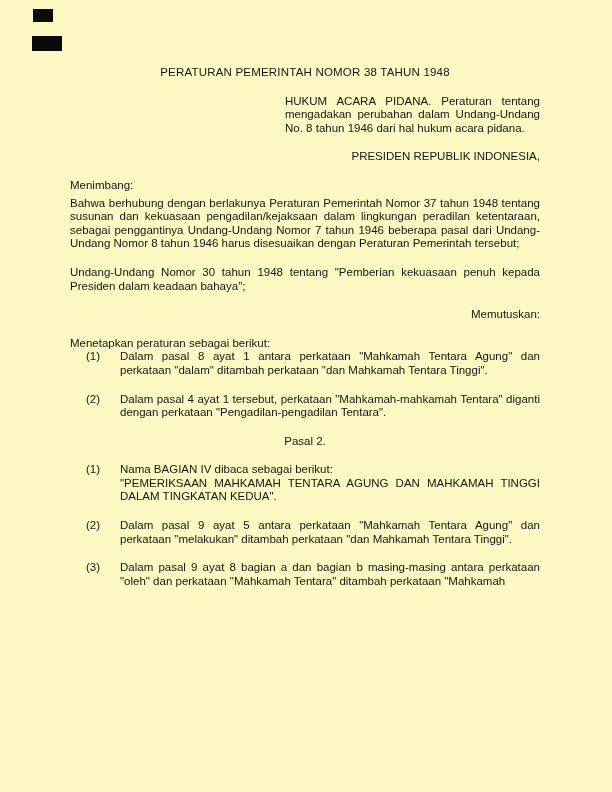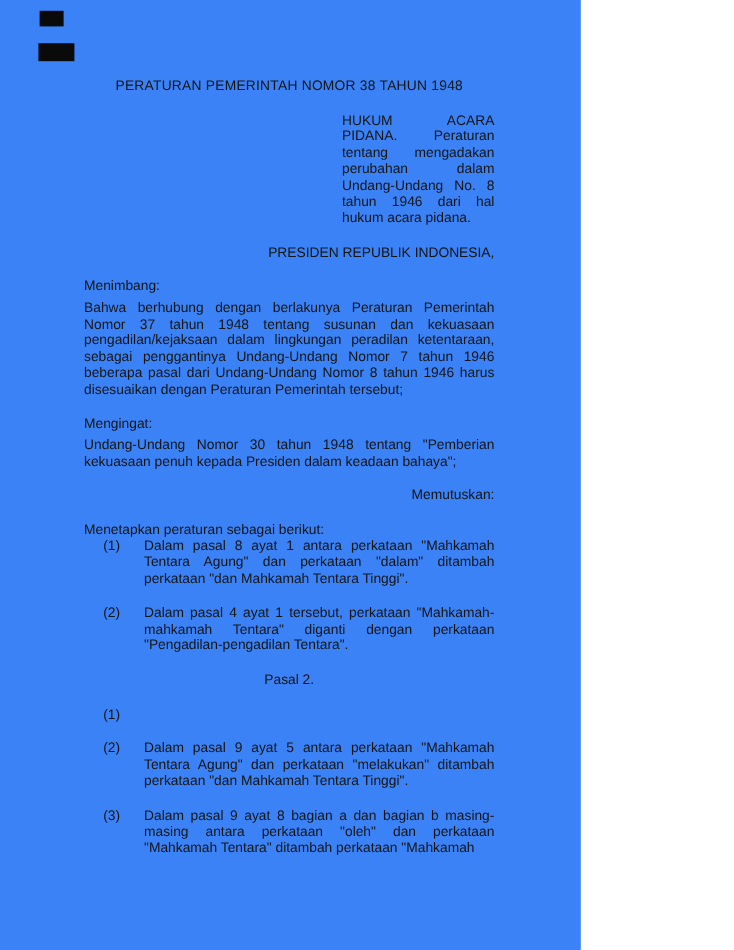--- a/index.html
+++ b/index.html
@@ -2,23 +2,23 @@
 <html><head>
 <meta charset="utf-8">
 <style>
   html, body {
     margin: 0;
     padding: 0;
     background: #ffffff;
   }
   .page {
     position: relative;
-    width: 484px;
+    width: 612px;
     height: 792px;
-    background: #3b82f6;
+    background: #fef9c3;
     font-family: "Liberation Sans", sans-serif;
     font-size: 11.5px;
     line-height: 13.6px;
     color: #151515;
     overflow: hidden;
     box-sizing: border-box;
   }
   .scan-mark {
     position: absolute;
     background: #0a0a0a;
@@ -88,21 +88,20 @@
 
     <p class="doc-title">PERATURAN PEMERINTAH NOMOR 38 TAHUN 1948</p>
 
     <p class="abstract">HUKUM ACARA PIDANA. Peraturan tentang mengadakan perubahan dalam Undang-Undang No. 8 tahun 1946 dari hal hukum acara pidana.</p>
 
     <p class="center-heading">PRESIDEN REPUBLIK INDONESIA,</p>
 
     <p class="label-line">Menimbang:</p>
     <p class="para">Bahwa berhubung dengan berlakunya Peraturan Pemerintah Nomor 37 tahun 1948 tentang susunan dan kekuasaan pengadilan/kejaksaan dalam lingkungan peradilan ketentaraan, sebagai penggantinya Undang-Undang Nomor 7 tahun 1946 beberapa pasal dari Undang-Undang Nomor 8 tahun 1946 harus disesuaikan dengan Peraturan Pemerintah tersebut;</p>
 
-    <p class="label-line">Mengingat:</p>
     <p class="para">Undang-Undang Nomor 30 tahun 1948 tentang "Pemberian kekuasaan penuh kepada Presiden dalam keadaan bahaya";</p>
 
     <p class="center-heading">Memutuskan:</p>
 
     <p class="label-line">Menetapkan peraturan sebagai berikut:</p>
 
 
     <div class="item">
       <span class="item-num">(1)</span>
       <span class="item-text">Dalam pasal 8 ayat 1 antara perkataan "Mahkamah Tentara Agung" dan perkataan "dalam" ditambah perkataan "dan Mahkamah Tentara Tinggi".</span>
@@ -110,20 +109,22 @@
 
     <div class="item">
       <span class="item-num">(2)</span>
       <span class="item-text">Dalam pasal 4 ayat 1 tersebut, perkataan "Mahkamah-mahkamah Tentara" diganti dengan perkataan "Pengadilan-pengadilan Tentara".</span>
     </div>
 
     <p class="pasal-heading">Pasal 2.</p>
 
     <div class="item">
       <span class="item-num">(1)</span>
+      <span class="item-text">Nama BAGIAN IV dibaca sebagai berikut:
+"PEMERIKSAAN MAHKAMAH TENTARA AGUNG DAN MAHKAMAH TINGGI DALAM TINGKATAN KEDUA".</span>
     </div>
 
     <div class="item">
       <span class="item-num">(2)</span>
       <span class="item-text">Dalam pasal 9 ayat 5 antara perkataan "Mahkamah Tentara Agung" dan perkataan "melakukan" ditambah perkataan "dan Mahkamah Tentara Tinggi".</span>
     </div>
 
     <div class="item">
       <span class="item-num">(3)</span>
       <span class="item-text">Dalam pasal 9 ayat 8 bagian a dan bagian b masing-masing antara perkataan "oleh" dan perkataan "Mahkamah Tentara" ditambah perkataan "Mahkamah</span>

